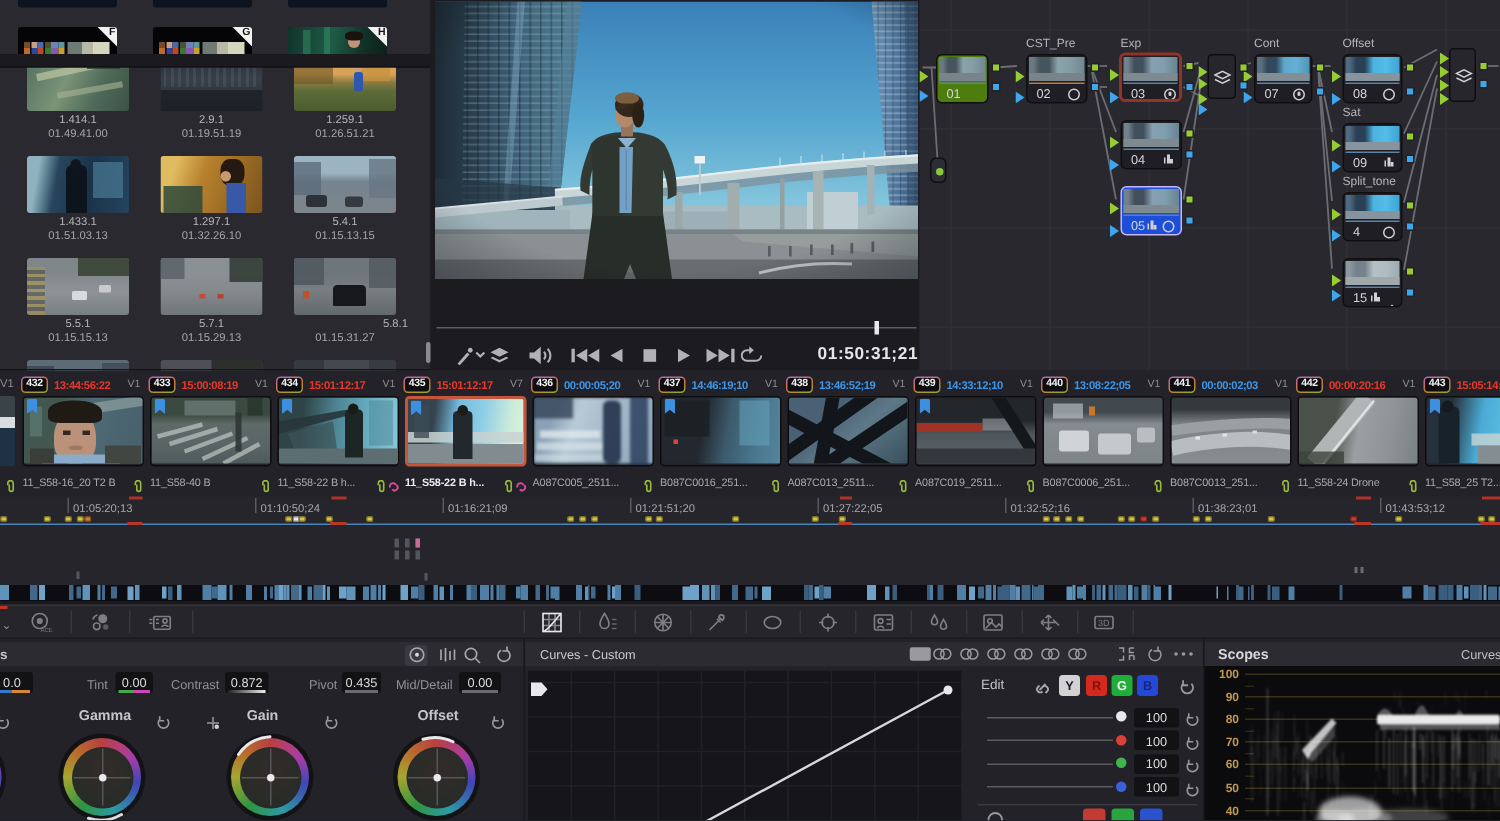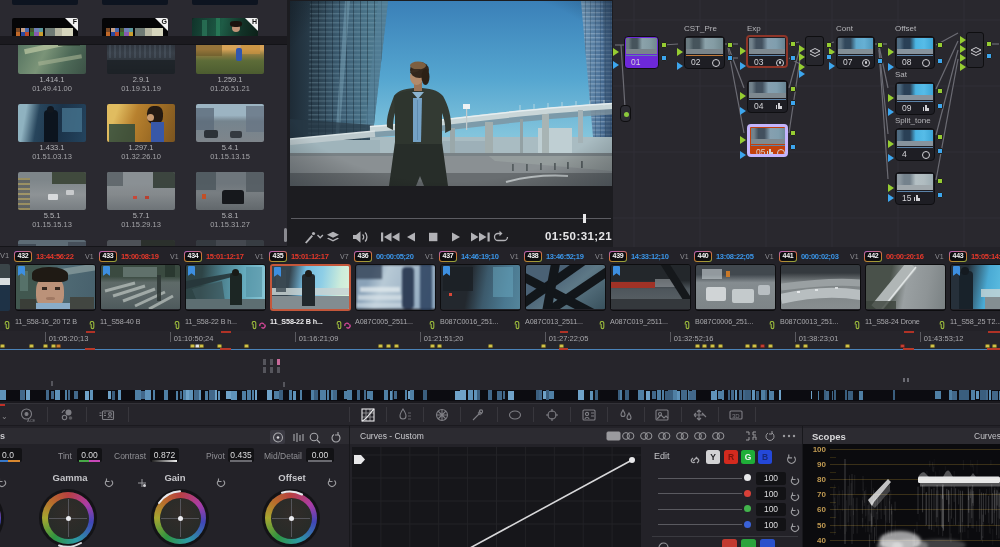--- a/index.html
+++ b/index.html
@@ -123,21 +123,21 @@
     </div>
 <div style="position:absolute;left:99px;top:211px;width:84px;text-align:center;font-size:7.5px;color:#b4b4b8;font-weight:normal;white-space:nowrap;">5.7.1</div>
 <div style="position:absolute;left:99px;top:220px;width:84px;text-align:center;font-size:7.5px;color:#a4a4a8;font-weight:normal;white-space:nowrap;">01.15.29.13</div>
 <div style="position:absolute;left:196px;top:172px;width:68px;height:38px;overflow:hidden;border-radius:2px;">
       <div style="position:absolute;left:0px;top:0px;width:68px;height:38px;background:linear-gradient(180deg,#6e767c 0 30%,#787e82 55%,#62686c);"></div>
       <div style="position:absolute;left:0px;top:0px;width:20px;height:18px;background:#4e585e;opacity:.85;"></div>
       <div style="position:absolute;left:50px;top:0px;width:18px;height:20px;background:#545c62;opacity:.85;"></div>
       <div style="position:absolute;left:26px;top:18px;width:22px;height:14px;background:#16181c;border-radius:3px 3px 1px 1px;"></div>
       <div style="position:absolute;left:6px;top:22px;width:4px;height:5px;background:#c05028;"></div>
     </div>
-<div style="position:absolute;left:188px;top:211px;width:84px;text-align:center;font-size:7.5px;color:#b4b4b8;font-weight:normal;white-space:nowrap;">5.8.1</div>
+<div style="position:absolute;left:188px;top:211px;width:84px;text-align:right;font-size:7.5px;color:#b4b4b8;font-weight:normal;white-space:nowrap;">5.8.1</div>
 <div style="position:absolute;left:188px;top:220px;width:84px;text-align:center;font-size:7.5px;color:#a4a4a8;font-weight:normal;white-space:nowrap;">01.15.31.27</div>
 <div style="position:absolute;left:0px;top:36px;width:287px;height:9px;background:#1b1a1f;border-bottom:1px solid #131317;"></div>
 <div style="position:absolute;left:18px;top:240px;width:68px;height:38px;overflow:hidden;border-radius:2px;">
       <div style="position:absolute;left:0px;top:0px;width:68px;height:38px;background:linear-gradient(180deg,#9cb4c2 0 30%,#75848e 45%,#7e858b);"></div>
       <div style="position:absolute;left:0px;top:4px;width:18px;height:22px;background:#5d6c7a;opacity:.8;"></div>
       <div style="position:absolute;left:50px;top:2px;width:18px;height:26px;background:#687684;opacity:.8;"></div>
       <div style="position:absolute;left:8px;top:26px;width:14px;height:8px;background:#2c3238;border-radius:2px;"></div>
       <div style="position:absolute;left:34px;top:27px;width:12px;height:7px;background:#343a40;border-radius:2px;"></div>
     </div>
 <div style="position:absolute;left:18px;top:240px;width:68px;height:6px;background:rgba(18,18,24,.45);"></div>
@@ -317,21 +317,21 @@
         <line x1="379" y1="44" x2="386" y2="44" stroke="#6c6c74" stroke-width="1.2"></line>
         <line x1="176" y1="58" x2="187" y2="64" stroke="#6c6c74" stroke-width="1.2"></line>
         <line x1="115" y1="58" x2="125" y2="58" stroke="#6c6c74" stroke-width="1.2"></line>
       </svg></div>
 <div style="position:absolute;left:684px;top:24px;font-size:8px;color:#b6b6ba;font-weight:normal;white-space:nowrap;">CST_Pre</div>
 <div style="position:absolute;left:747px;top:24px;font-size:8px;color:#b6b6ba;font-weight:normal;white-space:nowrap;">Exp</div>
 <div style="position:absolute;left:836px;top:24px;font-size:8px;color:#b6b6ba;font-weight:normal;white-space:nowrap;">Cont</div>
 <div style="position:absolute;left:895px;top:24px;font-size:8px;color:#b6b6ba;font-weight:normal;white-space:nowrap;">Offset</div>
 <div style="position:absolute;left:895px;top:70px;font-size:8px;color:#b6b6ba;font-weight:normal;white-space:nowrap;">Sat</div>
 <div style="position:absolute;left:895px;top:116px;font-size:8px;color:#b6b6ba;font-weight:normal;white-space:nowrap;">Split_tone</div>
-<div style="position:absolute;left:624px;top:36px;width:35px;height:33px;border:1px solid #0f0f12;border-radius:4px;background:#6d28d9;overflow:hidden;">
+<div style="position:absolute;left:624px;top:36px;width:35px;height:33px;border:1px solid #0f0f12;border-radius:4px;background:#4d7c0f;overflow:hidden;">
       <div style="position:absolute;left:1px;top:1px;width:31px;height:16px;background:linear-gradient(180deg,rgba(0,0,0,0) 68%,#79848a 68%),linear-gradient(90deg,#6a7a80 0 8%,#46545c 20% 36%,#8ba2aa 52%,#849ca4 75%,#70888e);"></div>
       <div style="position:absolute;left:1px;top:17.5px;width:31px;height:1.8px;background:#5b82a8;"></div>
       <div style="position:absolute;left:6px;top:20px;font-size:8.5px;color:#d4d4d8;">01</div>
     </div>
 <div style="position:absolute;left:684px;top:36px;width:41px;height:33px;border:1px solid #0f0f12;border-radius:4px;background:#1e1e24;overflow:hidden;">
       <div style="position:absolute;left:1px;top:1px;width:37px;height:16px;background:linear-gradient(180deg,rgba(0,0,0,0) 68%,#79848a 68%),linear-gradient(90deg,#6a7a80 0 8%,#46545c 20% 36%,#8ba2aa 52%,#849ca4 75%,#70888e);"></div>
       <div style="position:absolute;left:1px;top:17.5px;width:37px;height:1.8px;background:#c07a3a;"></div>
       <div style="position:absolute;left:6px;top:20px;font-size:8.5px;color:#d4d4d8;">02</div>
       <div style="position:absolute;left:27px;top:21.5px;width:8px;height:8px;border:1.4px solid #d0d0d4;border-radius:50%;"></div>
     </div>
@@ -343,21 +343,21 @@
       <div style="position:absolute;left:30.8px;top:24.3px;width:2.4px;height:2.4px;background:#d0d0d4;border-radius:50%;"></div>
     </div>
 <div style="position:absolute;left:747px;top:80px;width:41px;height:33px;border:1px solid #0f0f12;border-radius:4px;background:#1e1e24;overflow:hidden;">
       <div style="position:absolute;left:1px;top:1px;width:37px;height:16px;background:linear-gradient(180deg,rgba(0,0,0,0) 68%,#7e8990 68%),linear-gradient(90deg,#72828c 0 8%,#42505e 20% 36%,#86a0b0 52%,#809eae 75%,#688492);"></div>
       <div style="position:absolute;left:1px;top:17.5px;width:37px;height:1.8px;background:#5b82a8;"></div>
       <div style="position:absolute;left:6px;top:20px;font-size:8.5px;color:#d4d4d8;">04</div>
       <div style="position:absolute;left:28.0px;top:24px;width:1.4px;height:4px;background:#d0d0d4;"></div>
       <div style="position:absolute;left:30.2px;top:22px;width:1.4px;height:6px;background:#d0d0d4;"></div>
       <div style="position:absolute;left:32.4px;top:25px;width:1.4px;height:3px;background:#d0d0d4;"></div>
     </div>
-<div style="position:absolute;left:747px;top:124px;width:41px;height:33px;border:3px solid #c4b5fd;border-radius:4px;background:#c2410c;overflow:hidden;">
+<div style="position:absolute;left:747px;top:124px;width:41px;height:33px;border:1px solid #c4b5fd;border-radius:4px;background:#1d4ed8;overflow:hidden;">
       <div style="position:absolute;left:1px;top:1px;width:37px;height:16px;background:linear-gradient(180deg,rgba(0,0,0,0) 68%,#7e8990 68%),linear-gradient(90deg,#72828c 0 8%,#42505e 20% 36%,#86a0b0 52%,#809eae 75%,#688492);"></div>
       <div style="position:absolute;left:1px;top:17.5px;width:37px;height:1.8px;background:#5b82a8;"></div>
       <div style="position:absolute;left:6px;top:20px;font-size:8.5px;color:#d4d4d8;">05</div>
       <div style="position:absolute;left:27px;top:21.5px;width:8px;height:8px;border:1.4px solid #d0d0d4;border-radius:50%;"></div>
       <div style="position:absolute;left:17.0px;top:24px;width:1.4px;height:4px;background:#d0d0d4;"></div>
       <div style="position:absolute;left:19.2px;top:22px;width:1.4px;height:6px;background:#d0d0d4;"></div>
       <div style="position:absolute;left:21.4px;top:25px;width:1.4px;height:3px;background:#d0d0d4;"></div>
     </div>
 <div style="position:absolute;left:836px;top:36px;width:39px;height:33px;border:1px solid #0f0f12;border-radius:4px;background:#1e1e24;overflow:hidden;">
       <div style="position:absolute;left:1px;top:1px;width:35px;height:16px;background:linear-gradient(180deg,rgba(0,0,0,0) 68%,#828e96 68%),linear-gradient(90deg,#5a7080 0 8%,#32485c 20% 36%,#5fa8cc 52%,#66b0d4 75%,#4e96ba);"></div>

